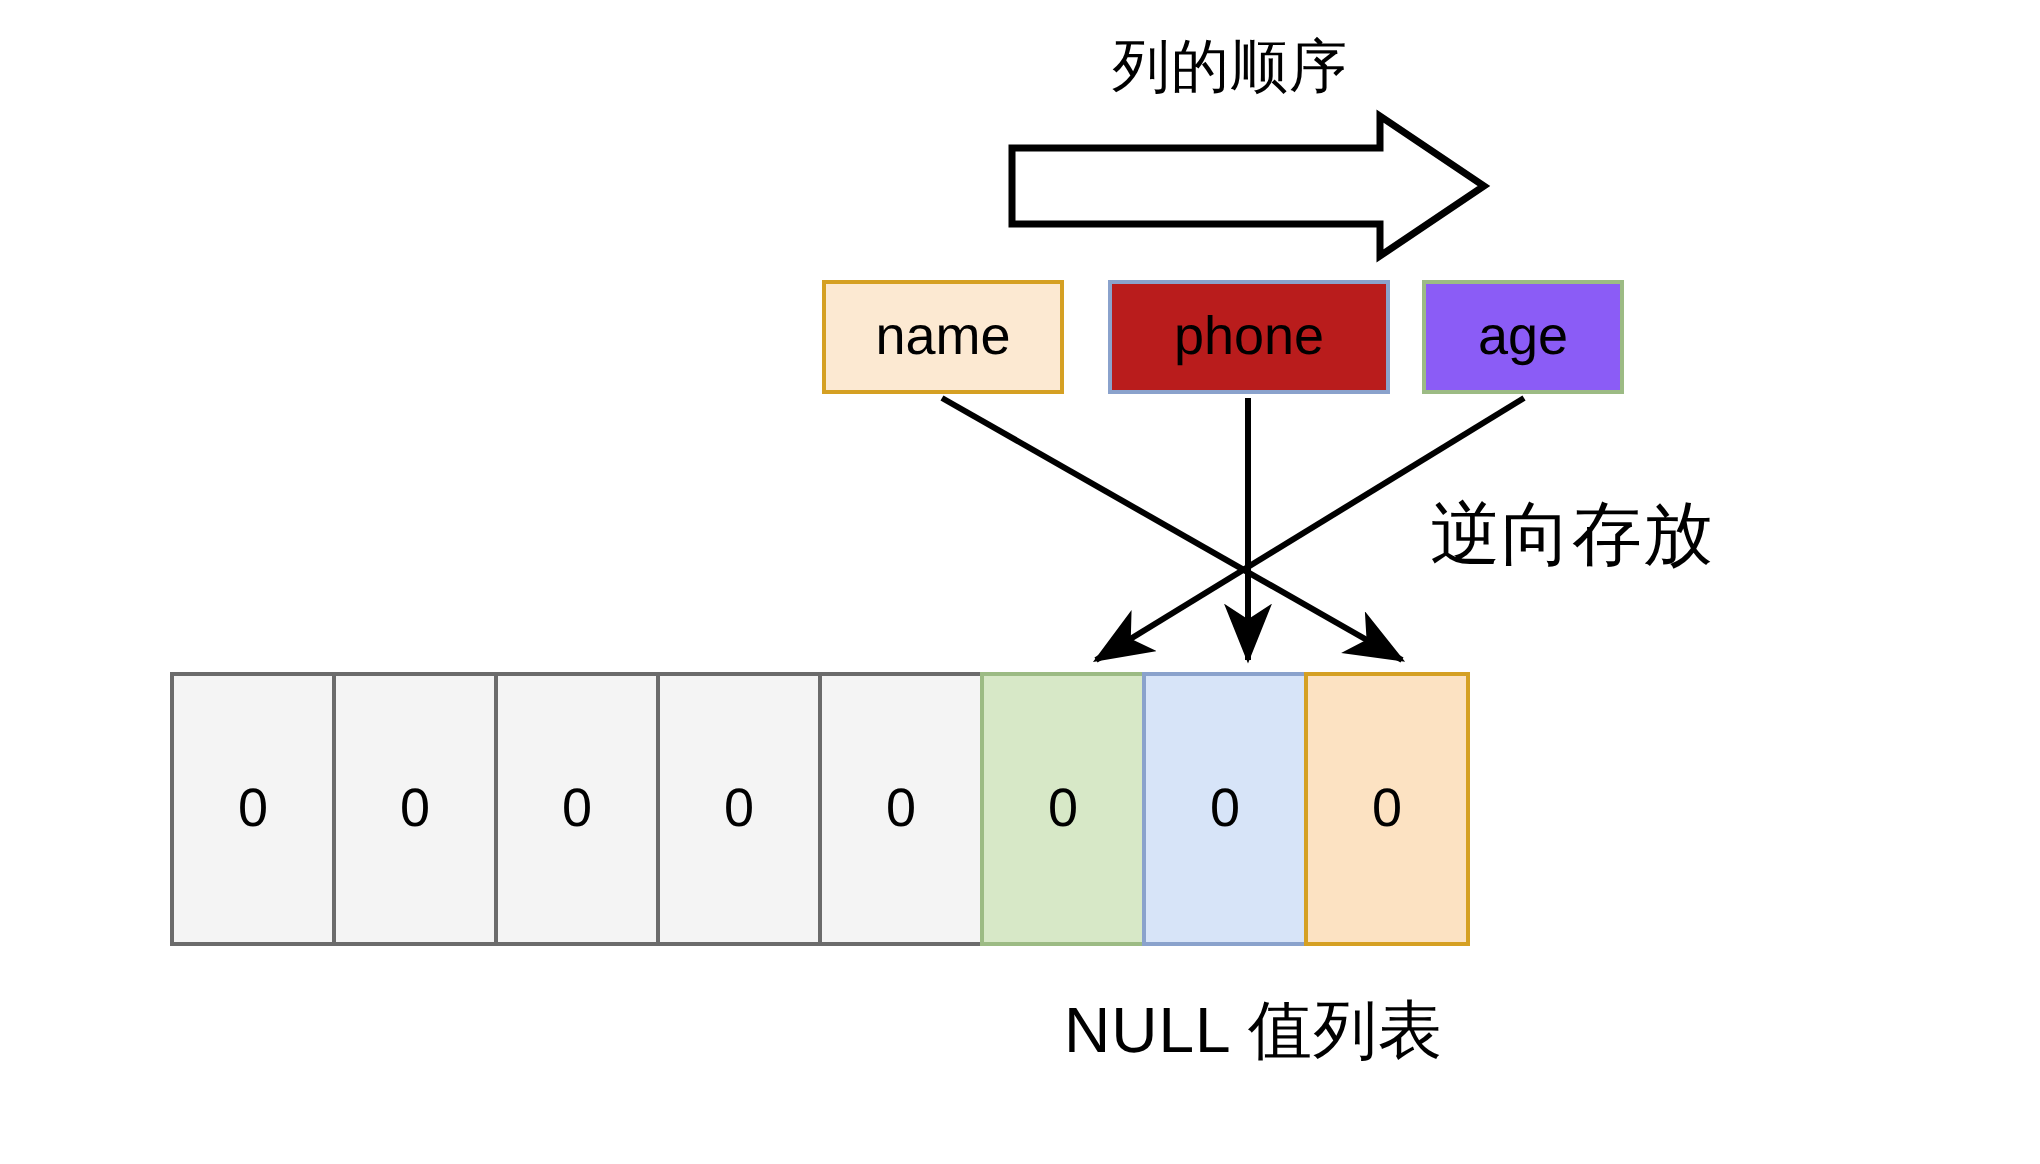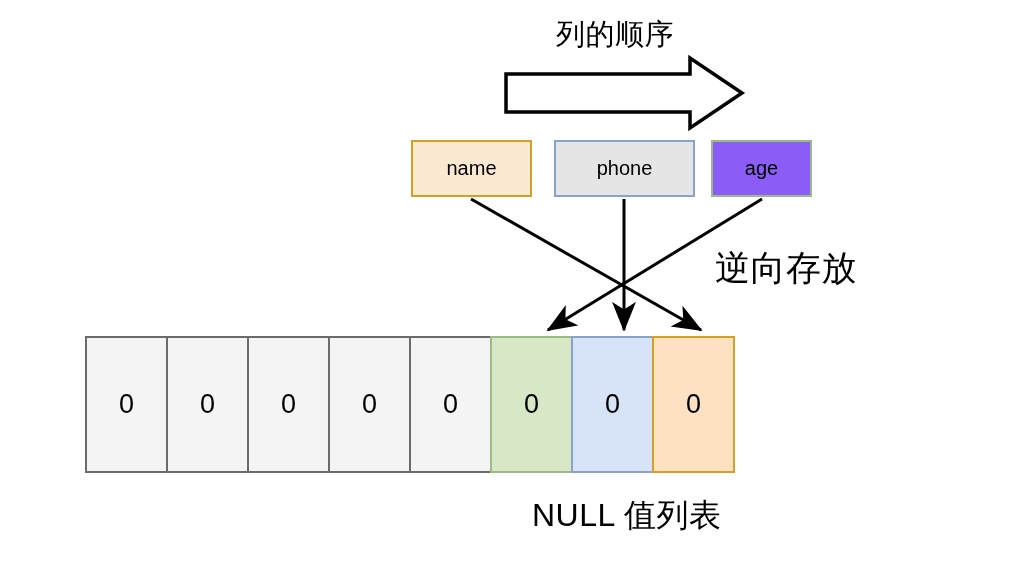--- a/index.html
+++ b/index.html
@@ -57,34 +57,34 @@
     letter-spacing: 0.5px;
   }
 
   
   .colbox {
     position: absolute;
     box-sizing: border-box;
     display: flex;
     align-items: center;
     justify-content: center;
-    font-size: 20px;
+    font-size: 27px;
     border-width: 2px;
     border-style: solid;
   }
   #colbox-name {
     left: 411px;  top: 140px;
     width: 121px; height: 57px;
     background: #fce9d2;
     border-color: #d5a023;
   }
   #colbox-phone {
     left: 554px;  top: 140px;
     width: 141px; height: 57px;
-    background: #e5e5e5;
+    background: #b91c1c;
     border-color: #8aa2cc;
   }
   #colbox-age {
     left: 711px;  top: 140px;
     width: 101px; height: 57px;
     background: #8b5cf6;
     border-color: #9cbb84;
   }
 
   

